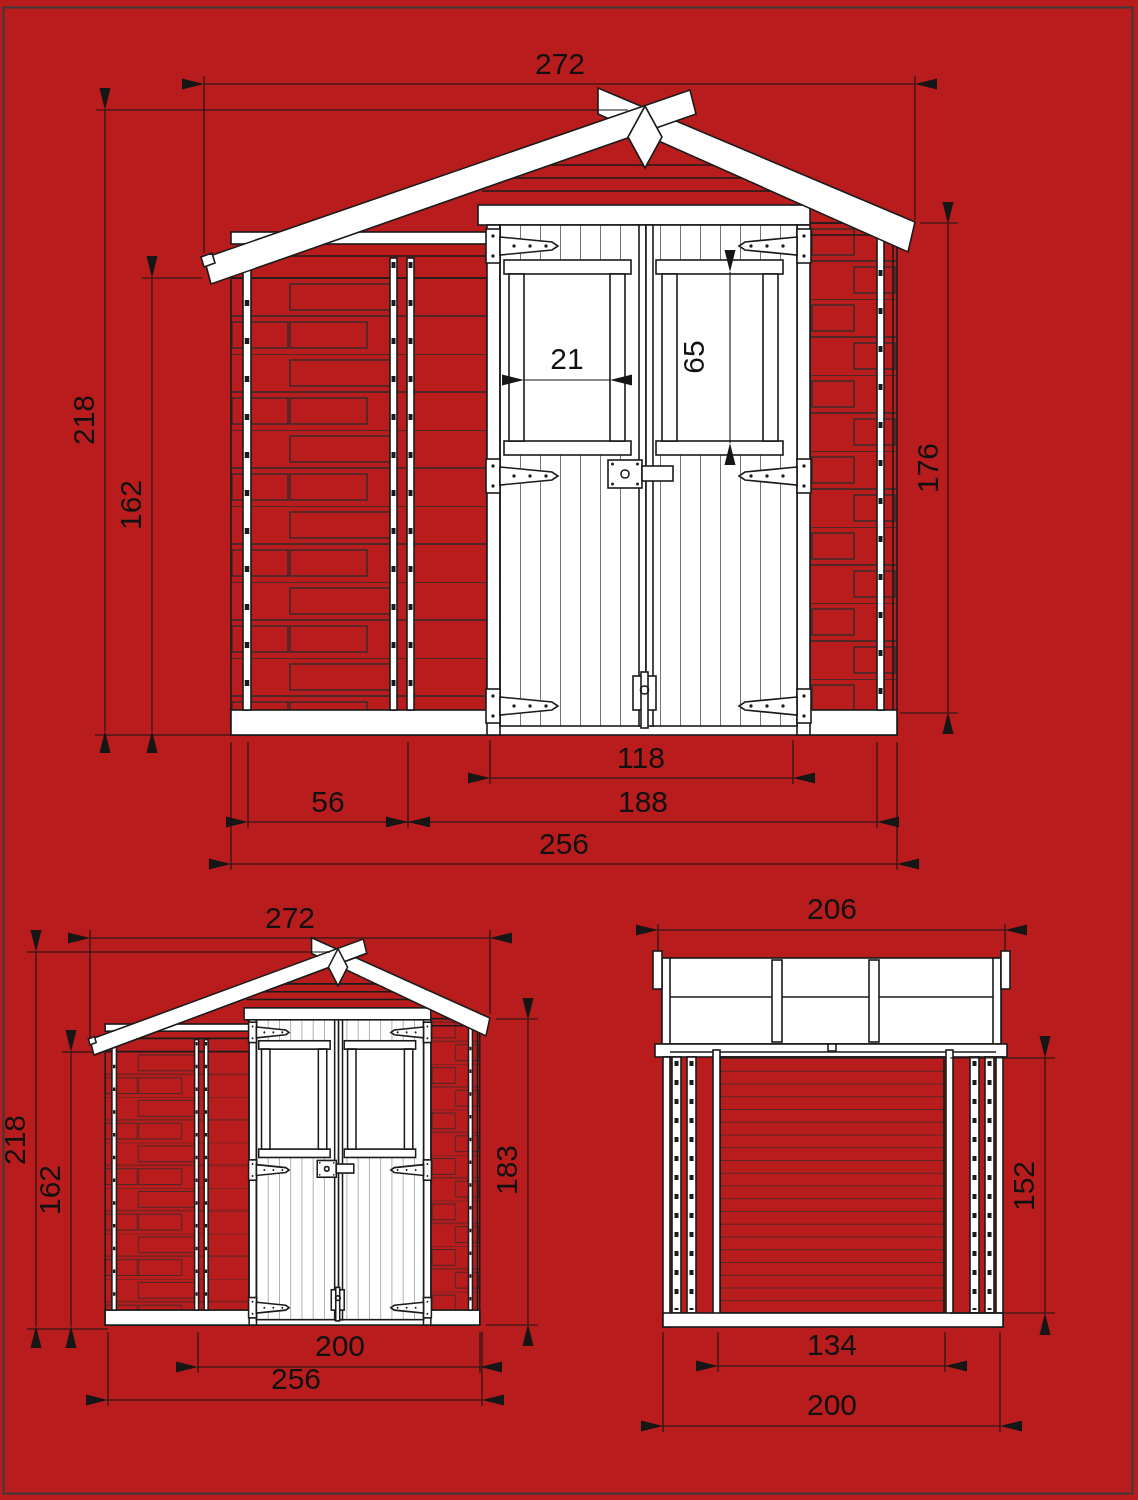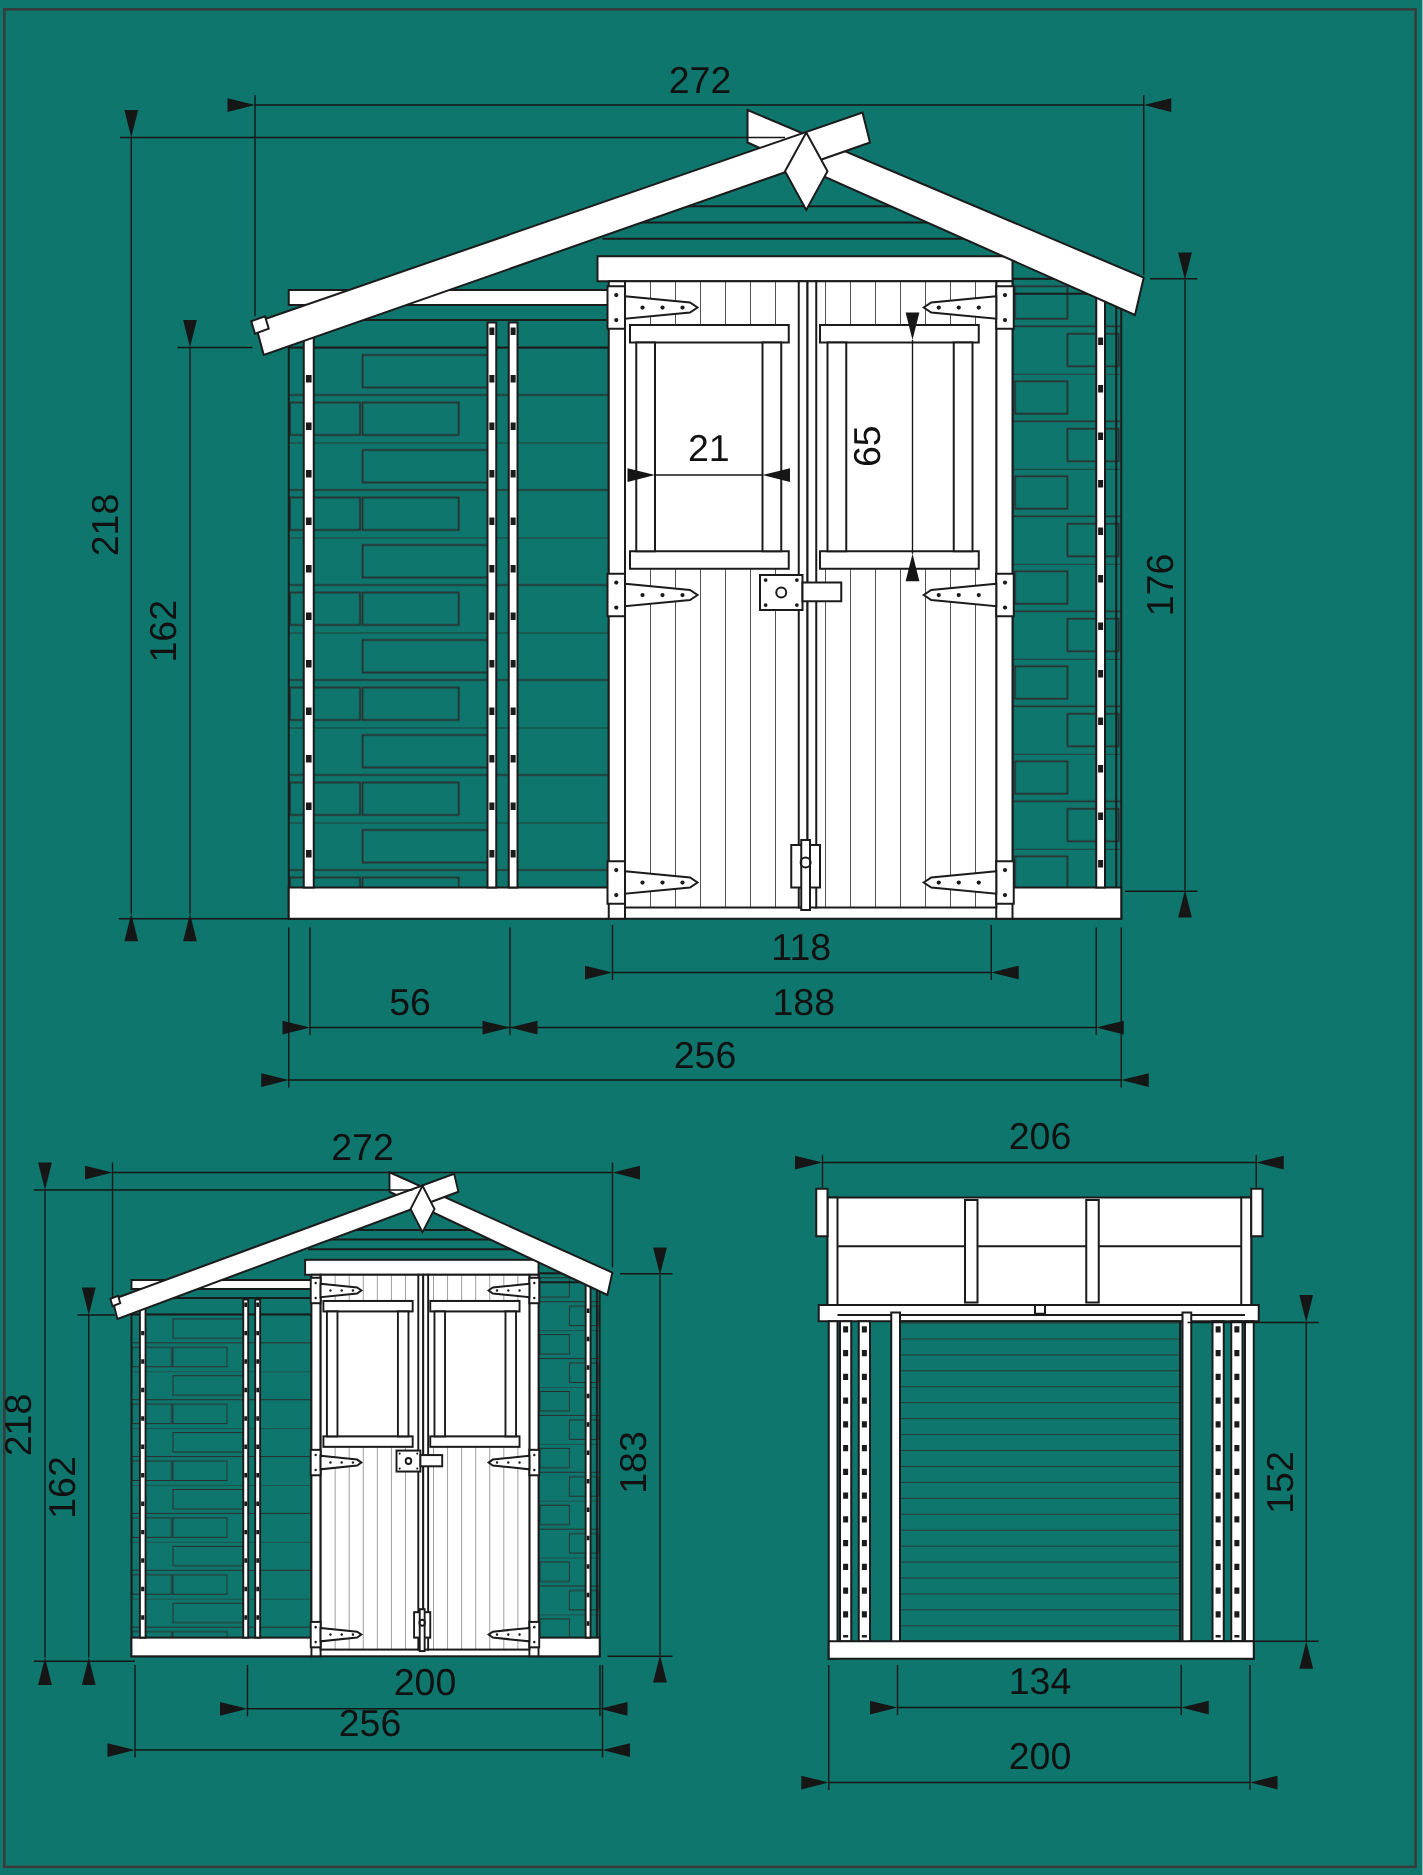--- a/index.html
+++ b/index.html
@@ -1,16 +1,16 @@
 <!DOCTYPE html>
 <html><head>
 <meta charset="utf-8">
 <style>
   html,body{margin:0;padding:0;background:#ffffff;}
-  .page{position:relative;width:1138px;height:1500px;background:#0f766e;overflow:hidden;}
+  .page{position:relative;width:1138px;height:1500px;background:#b91c1c;overflow:hidden;}
   svg{display:block;}
   .geo{stroke:#1b1b1b;fill:none;}
   .dimline{stroke:#161616;stroke-width:1.1;fill:none;}
   .extline{stroke:#161616;stroke-width:1.1;fill:none;}
   text.dim{font-family:"Liberation Sans","DejaVu Sans",sans-serif;font-size:30px;fill:#111111;stroke:none;}
   .white{fill:#ffffff;}
   .dot{fill:#1b1b1b;stroke:none;}
 </style>
 </head>
 <body>

